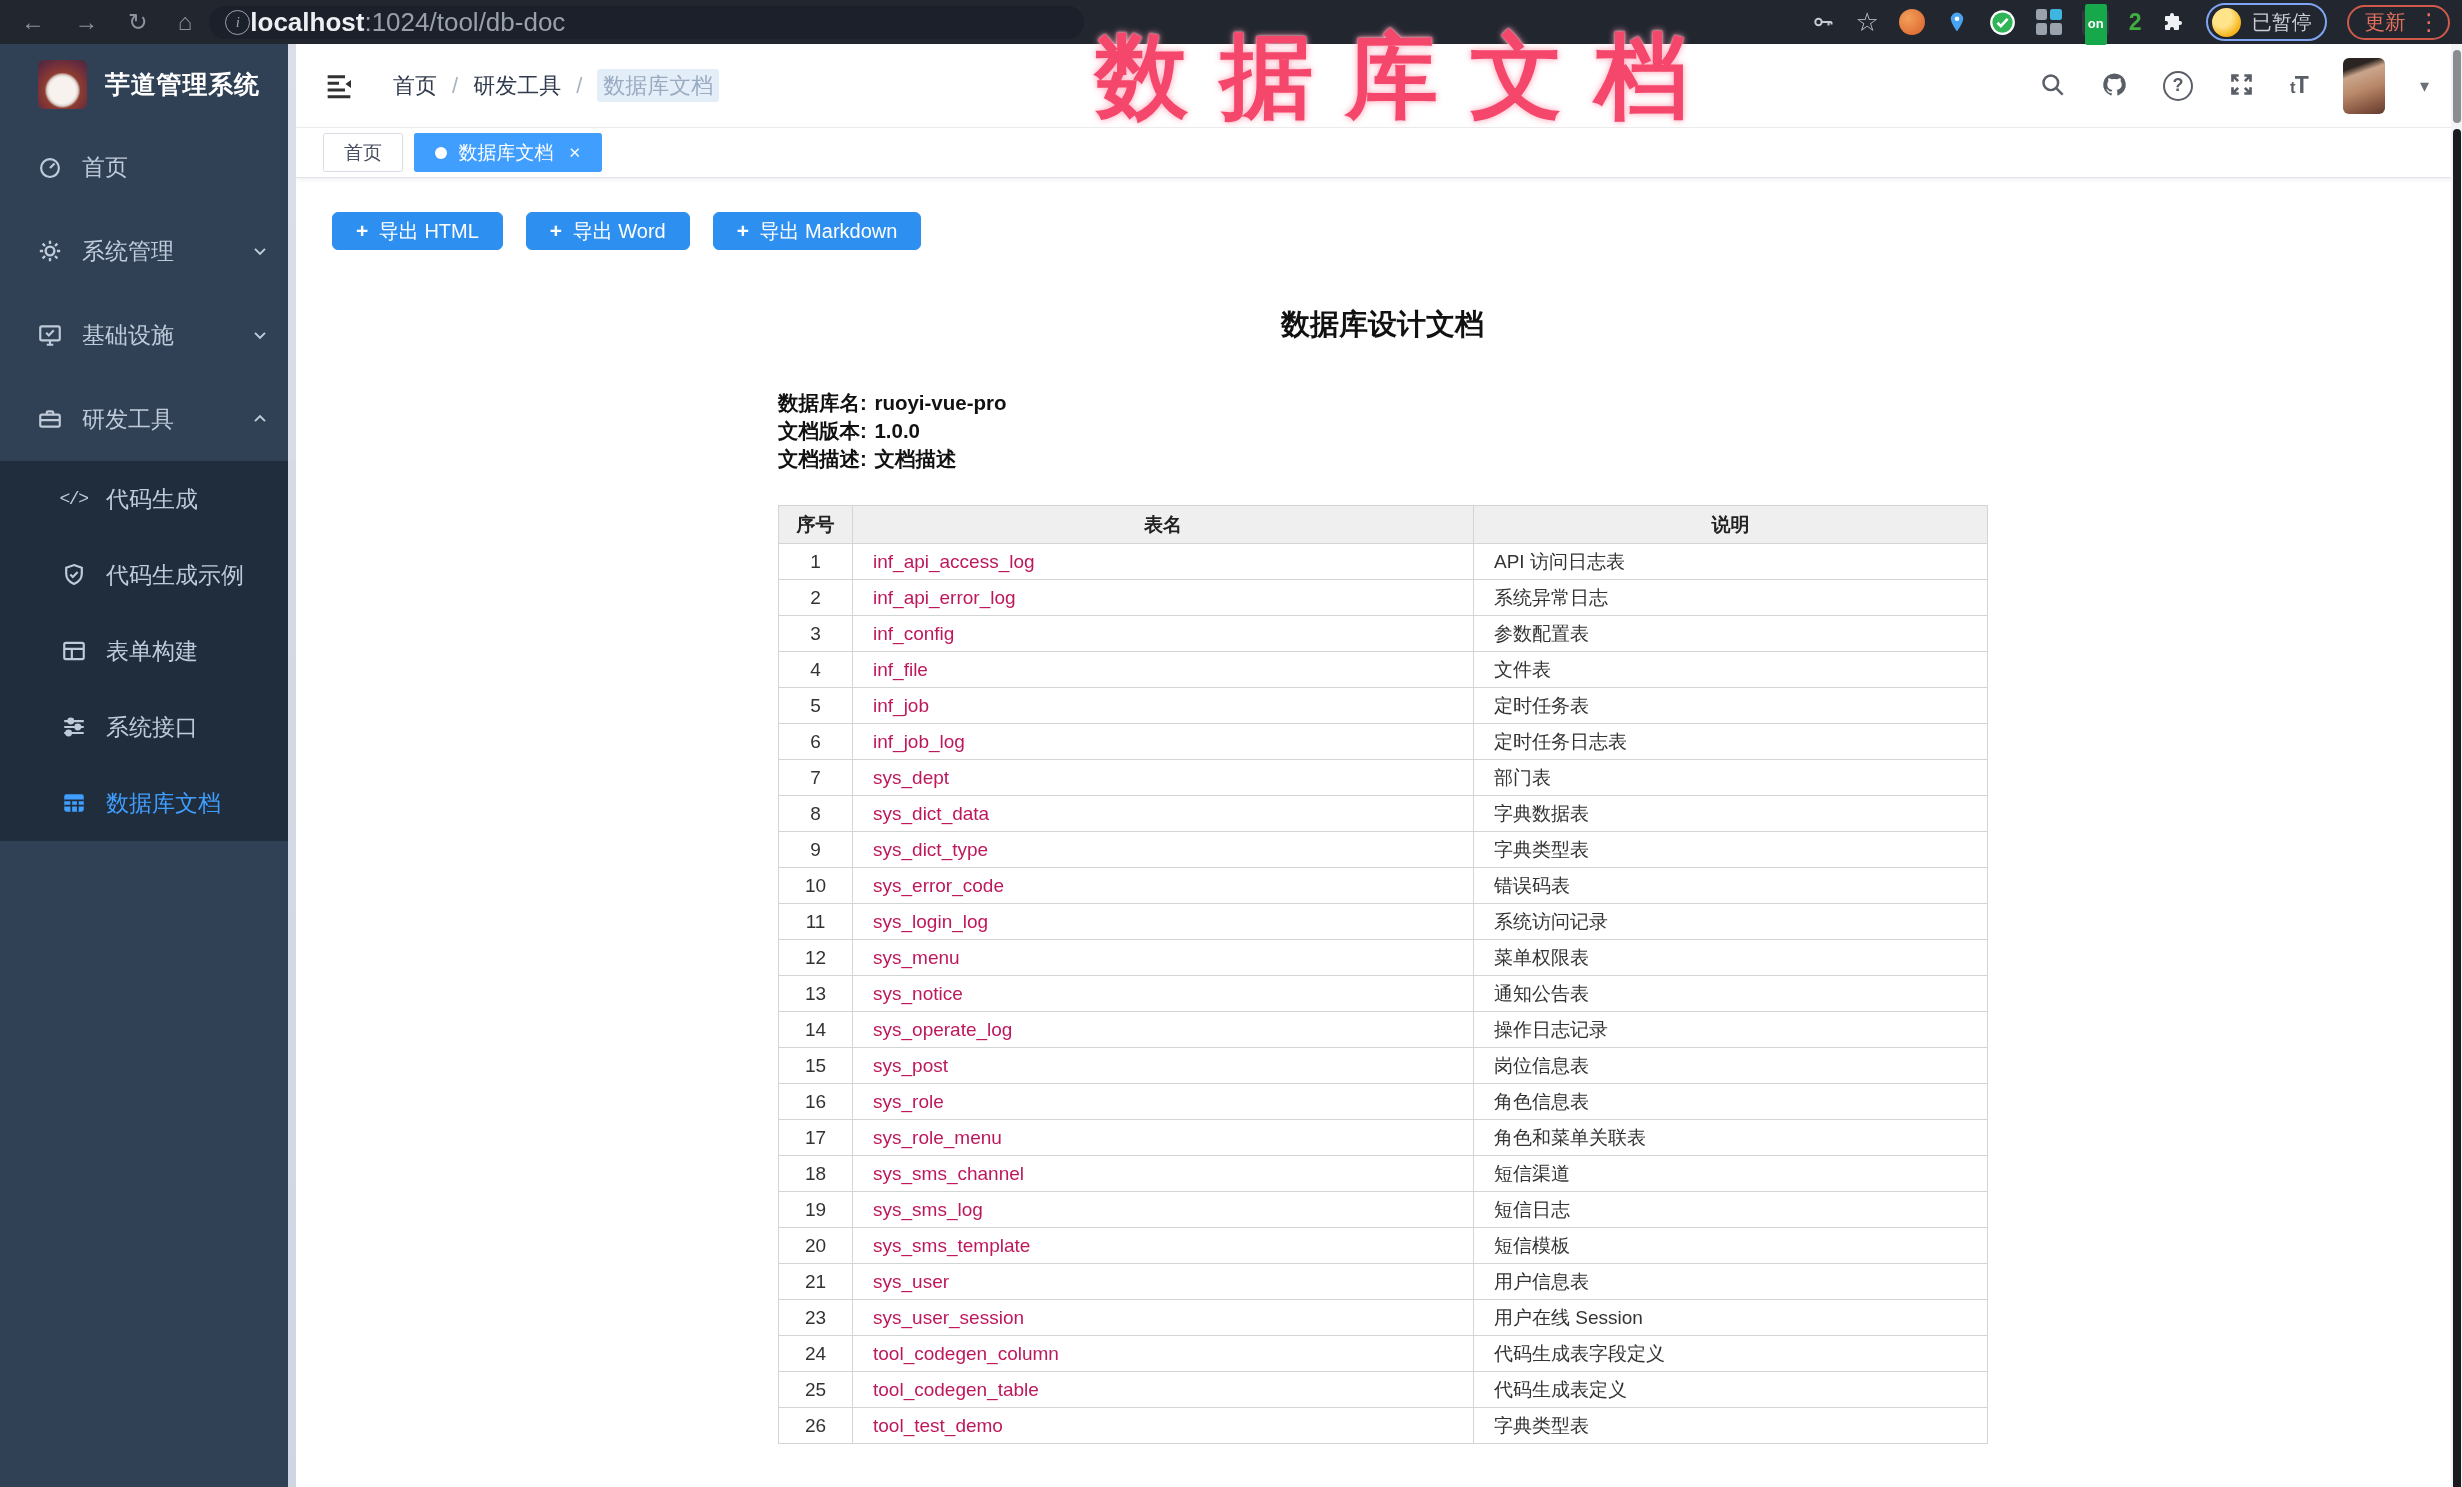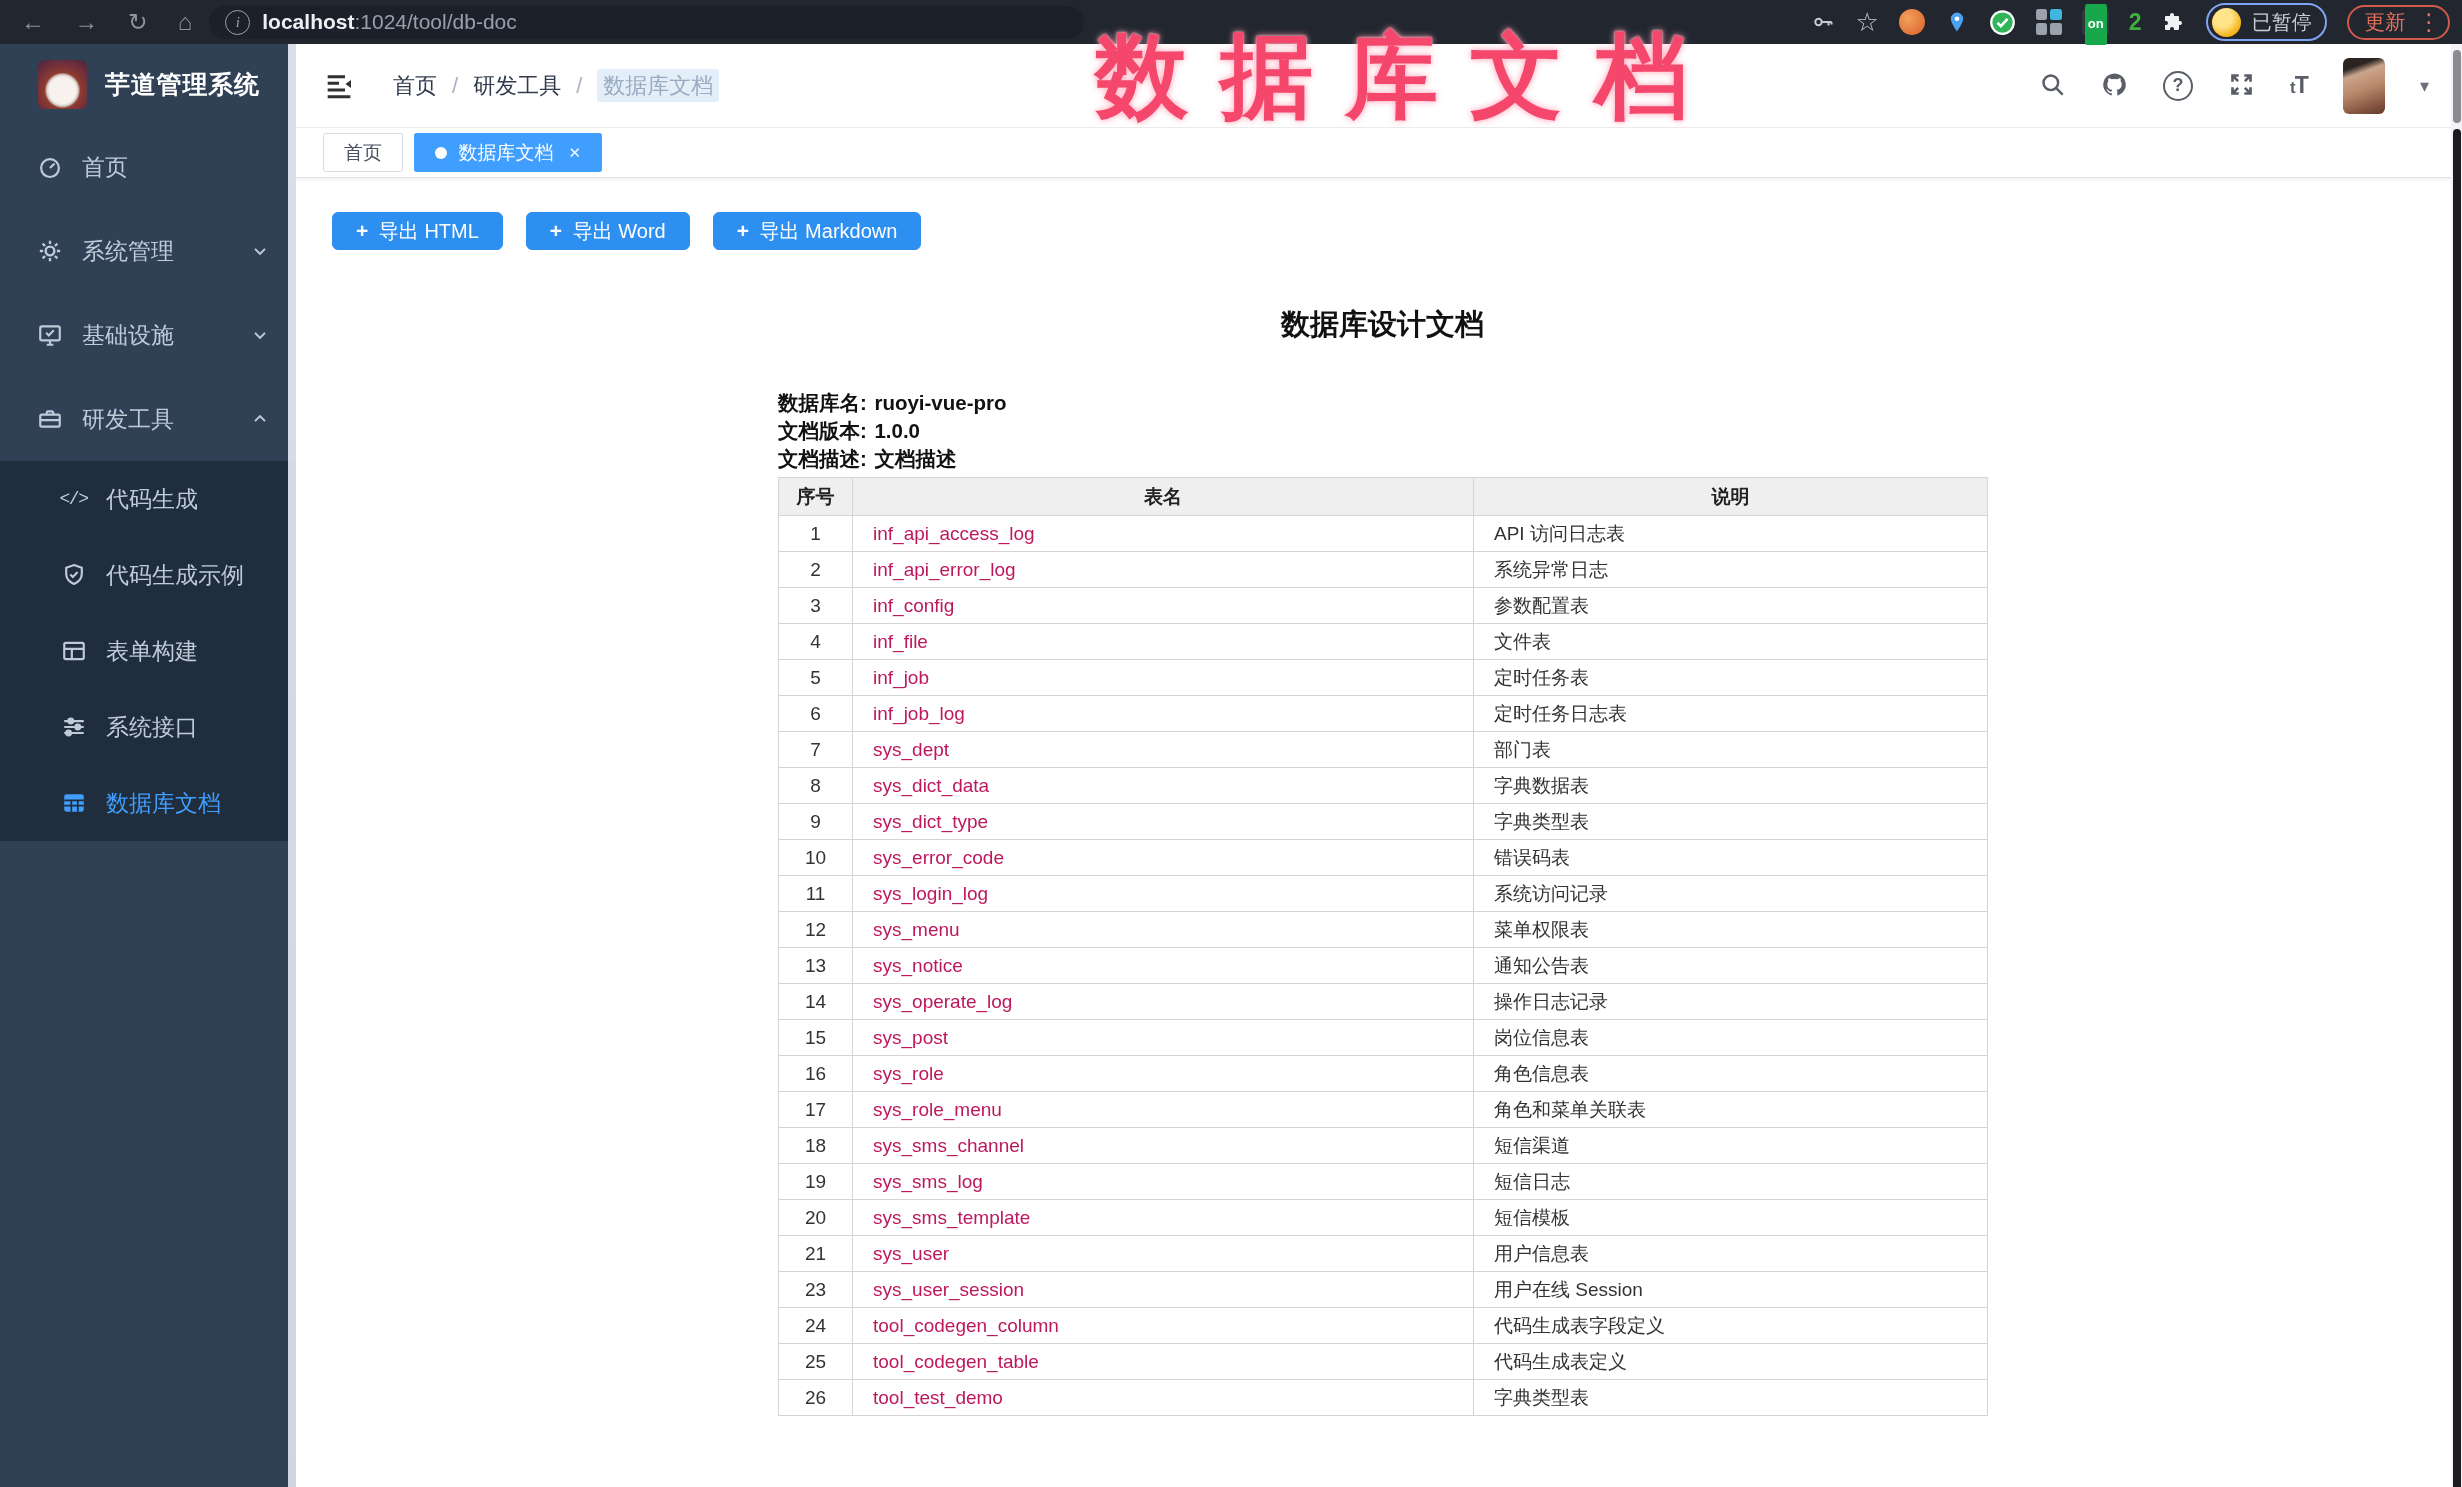--- a/index.html
+++ b/index.html
@@ -7,21 +7,21 @@
     width:2462px;height:1488px;overflow:hidden;position:relative;
     background:#fff;font-family:"Liberation Sans","DejaVu Sans",sans-serif;
     -webkit-font-smoothing:antialiased;
   }
   
   .topbar{position:absolute;top:0;left:0;width:2462px;height:44px;background:#21262f;display:flex;align-items:center;z-index:3}
   .nav-icons{display:flex;gap:30px;padding-left:21px;align-items:center}
   .nav-ico{color:#8d939e;font-size:23.5px;line-height:44px;cursor:default}
   .omnibox{height:33px;margin-left:16.7px;width:842px;background:#1b202a;border-radius:16.7px;display:flex;align-items:center;padding:0 16.7px}
   .info-badge{width:23px;height:23px;border-radius:50%;border:1.5px solid #9aa0ab;color:#9aa0ab;font-size:15px;display:flex;align-items:center;justify-content:center;font-style:italic;font-family:"Liberation Serif",serif}
-  .url{font-size:21px;color:#edeff2;margin-left:12px;white-space:nowrap;font-weight:bold}
+  .url{font-size:26px;color:#edeff2;white-space:nowrap;font-weight:bold}
   .url .dim{color:#99a0ab;font-weight:normal}
   .topbar-right{position:absolute;right:12px;top:0;height:44px;display:flex;align-items:center;gap:20px}
   .tb-ico{color:#c7cbd2;display:flex;align-items:center}
   .ext-dot{width:26px;height:26px;border-radius:50%}
   .ext-orange{background:radial-gradient(circle at 35% 35%,#f3a05a,#d95f2b)}
   .ext-grid{width:26px;height:26px;display:grid;grid-template-columns:11.4px 11.4px;grid-template-rows:11.4px 11.4px;gap:3px}
   .ext-grid span{background:#9aa2ad;border-radius:2.3px}
   .ext-grid span:nth-child(2){background:#3fb6e0}
   .ext-list{width:27px;height:27px;background:#30353e;border-radius:4.6px;position:relative;display:flex;flex-direction:column;justify-content:center;gap:3.8px;padding:0 4.6px;box-sizing:border-box}
   .ext-list i{display:block;height:2.3px;background:#cfd4db;border-radius:1.5px}
@@ -70,21 +70,21 @@
   .tag .dot{width:12px;height:12px;border-radius:50%;background:#fff;display:inline-block}
   .tag .x{font-size:15px;margin-left:3px;opacity:.95}
   .content{position:relative}
   .btn-row{display:flex;gap:23px;padding:34px 0 0 36px}
   .btn{height:38px;background:#2d8ff0;border:0.8px solid #2d8ff0;color:#fff;border-radius:6px;display:inline-flex;align-items:center;gap:10.6px;padding:0 23px;font-size:20px;cursor:pointer;font-family:inherit}
   .btn .plus{font-size:21px;font-weight:bold}
   .doc{margin:55px 0 0 482px;width:1209px}
   .doc-title{text-align:center;font-size:29px;font-weight:bold;color:#111;margin:0 0 44px 0}
   .meta-line{font-size:20.5px;font-weight:bold;color:#111;line-height:28px}
   .meta-line .val{margin-left:7.6px}
-  table.db{border-collapse:collapse;width:100%;margin-top:4px;font-size:19px;table-layout:fixed}
+  table.db{border-collapse:collapse;width:100%;margin-top:32px;font-size:19px;table-layout:fixed}
   table.db th{background:#efefef;border:0.8px solid #d4d4d4;height:35px;font-weight:bold;color:#222;text-align:center}
   table.db td{border:0.8px solid #d4d4d4;height:36px;color:#333;box-sizing:border-box}
   col.c-num{width:74px} col.c-name{width:621px} col.c-desc{width:514px}
   td.num{text-align:center}
   td.name,td.desc{padding-left:20px}
   td.name a{color:#be185d;text-decoration:none;cursor:pointer}
   
   .watermark{position:absolute;left:1095px;top:13.7px;z-index:9;pointer-events:none;
     font-size:93px;font-weight:bold;letter-spacing:32px;color:#f4476b;white-space:nowrap;
     text-shadow:0 0 2.3px #ffd2db,0 0 7.6px #ff9fb5}

